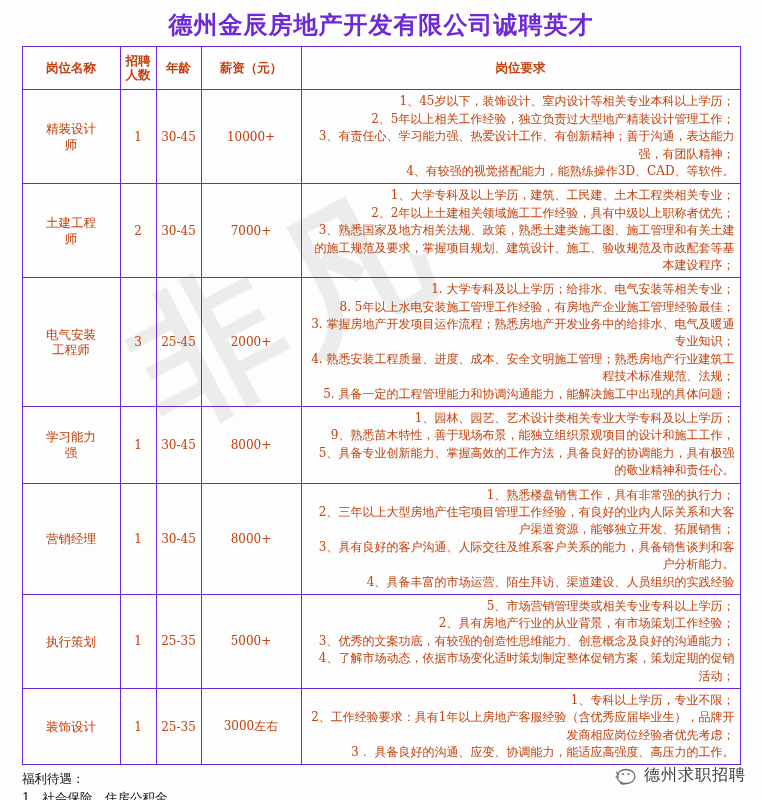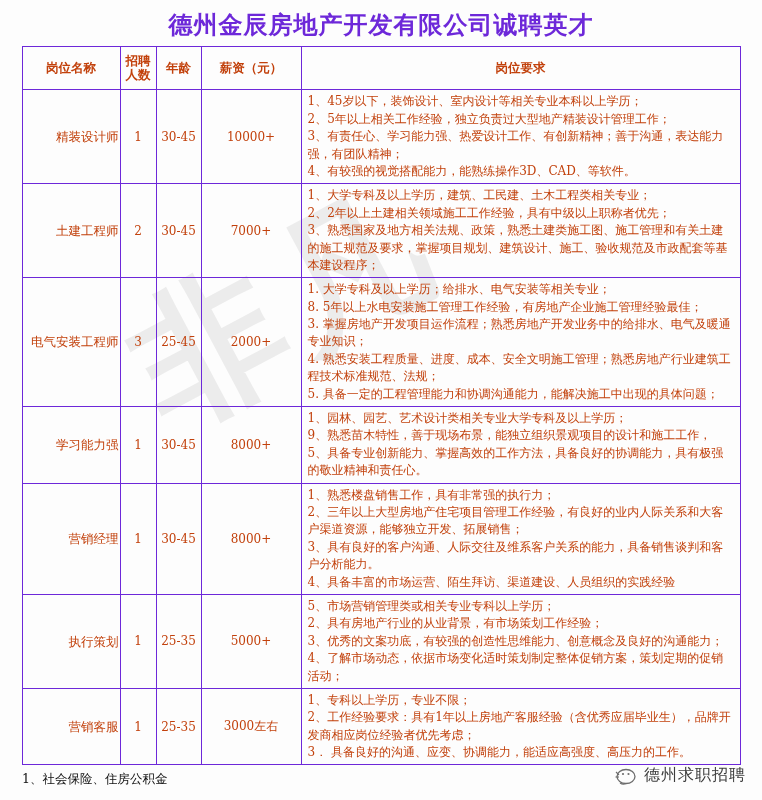--- a/index.html
+++ b/index.html
@@ -80,34 +80,34 @@
     font-size: 12.5px;
     font-weight: bold;
     text-align: center;
     vertical-align: middle;
     padding: 4px 2px;
     height: 34px;
     line-height: 1.15;
   }
 
   td.c-title {
-    text-align: right;
+    text-align: center;
     vertical-align: middle;
     font-size: 12.5px;
-    padding: 2px 1px;
+    padding: 2px 18px;
     line-height: 1.25;
   }
   td.c-num, td.c-age, td.c-pay {
     text-align: center;
     vertical-align: middle;
     font-size: 12px;
     padding: 2px 1px;
   }
   td.c-req {
-    text-align: left;
+    text-align: right;
     vertical-align: top;
     font-size: 12px;
     padding: 3px 5px 3px 6px;
     line-height: 1.45;
   }
   td.c-req .req-line {
     display: block;
     white-space: normal;
   }
 
@@ -248,34 +248,35 @@
             <td class="c-age">25-35</td>
             <td class="c-pay">5000+</td>
             <td class="c-req">
               <span class="req-line">5、市场营销管理类或相关专业专科以上学历；</span>
               <span class="req-line">2、具有房地产行业的从业背景，有市场策划工作经验；</span>
               <span class="req-line">3、优秀的文案功底，有较强的创造性思维能力、创意概念及良好的沟通能力；</span>
               <span class="req-line">4、了解市场动态，依据市场变化适时策划制定整体促销方案，策划定期的促销活动；</span>
             </td>
           </tr>
           <tr>
-            <td class="c-title">营销客服</td>
+            <td class="c-title">装饰设计</td>
             <td class="c-num">1</td>
             <td class="c-age">25-35</td>
             <td class="c-pay">3000左右</td>
             <td class="c-req">
               <span class="req-line">1、专科以上学历，专业不限；</span>
               <span class="req-line">2、工作经验要求：具有1年以上房地产客服经验（含优秀应届毕业生），品牌开发商相应岗位经验者优先考虑；</span>
               <span class="req-line">3． 具备良好的沟通、应变、协调能力，能适应高强度、高压力的工作。</span>
             </td>
           </tr>
         </tbody>
     </table>
 
     <div class="footer">
+      <span class="fline">福利待遇：</span>
       <span class="fline">1、社会保险、住房公积金</span>
 
     </div>
 
   </div>
 
   <div class="brand">
     <span class="brand-icon">
       <svg width="26" height="20" viewBox="0 0 26 20">
         <ellipse cx="13" cy="10.5" rx="9" ry="7" fill="none" stroke="#6d6d6d" stroke-width="1.3"></ellipse>

